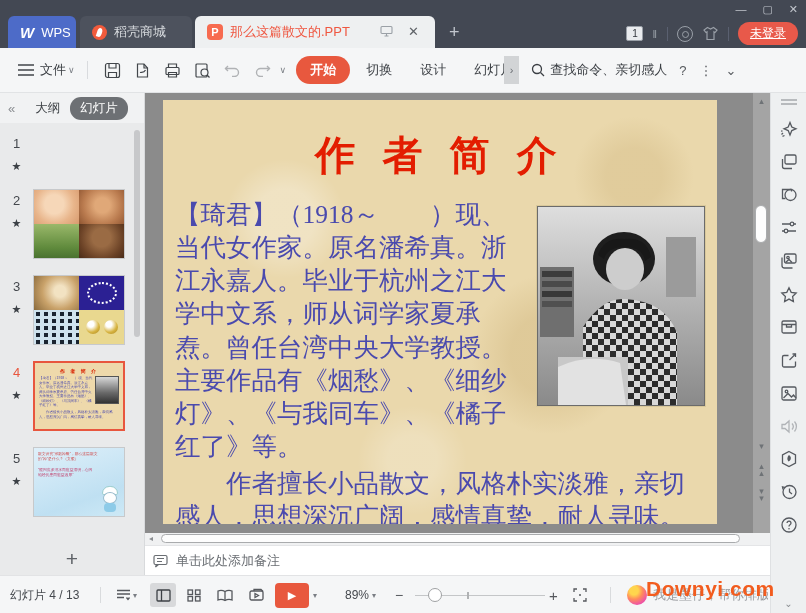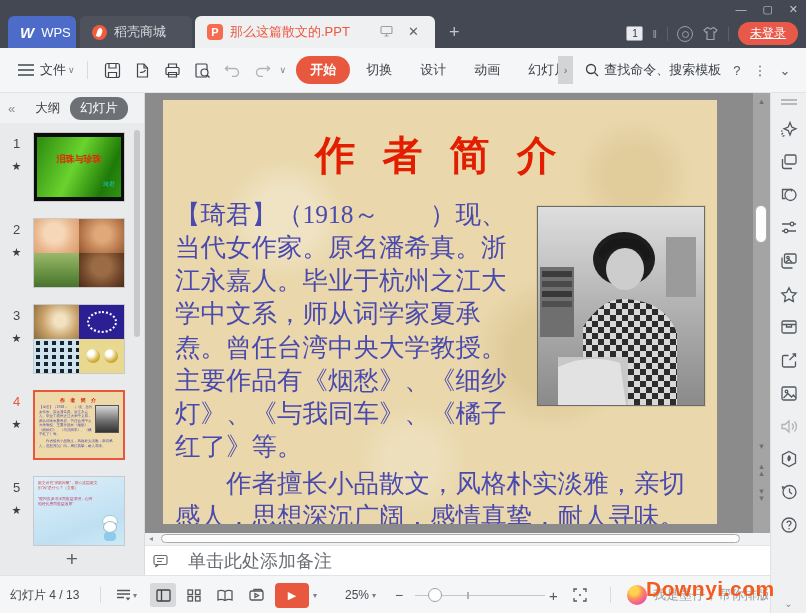--- a/index.html
+++ b/index.html
@@ -116,21 +116,21 @@
   .vs-up { position:absolute; top:3px; left:0; right:0; text-align:center; color:#6e7276; font-size:9px; }
   .vs-thumb { position:absolute; left:2px; top:112px; width:12px; height:38px; background:#fdfdfd; border:1px solid #a9abad; border-radius:6px; }
   .vs-down { position:absolute; top:348px; left:0; right:0; text-align:center; color:#6e7276; font-size:9px; }
   .vs-dbl { position:absolute; left:0; right:0; text-align:center; color:#6e7276; font-size:9px; line-height:7px; }
   .vs-prev { top:370px; } .vs-next { top:395px; }
 
   
   .hscrollzone { position:absolute; left:145px; top:533px; width:625px; height:12px; background:#f0f1f2; }
   .hs-left { position:absolute; left:4px; top:1px; color:#8a8d91; font-size:8px; }
   .hs-thumb { position:absolute; left:16px; right:30px; top:1px; height:9px; background:#fdfdfd; border:1px solid #a9abad; border-radius:5px; }
-  .notesbar { position:absolute; left:145px; top:545px; width:625px; height:30px; background:#fff; border-top:1px solid #e4e5e7; display:flex; align-items:center; gap:20px; padding-left:8px; color:#6a6e73; font-size:18px; }
+  .notesbar { position:absolute; left:145px; top:545px; width:625px; height:30px; background:#fff; border-top:1px solid #e4e5e7; display:flex; align-items:center; gap:8px; padding-left:8px; color:#6a6e73; font-size:13px; }
 
   
   .statusbar { position:absolute; left:0; top:575px; width:770px; height:38px; background:#f5f6f7; border-top:1px solid #e2e3e5; }
   .st { position:absolute; top:0; height:38px; display:flex; align-items:center; }
   .st-counter { left:10px; font-size:12px; color:#45494e; }
   .st-div1 { left:100px; } .st-div2 { left:610px; }
   .st-div { width:1px; height:16px; background:#d9dbdd; top:11px; position:absolute; }
   .st-notes { left:116px; gap:2px; color:#55585d; }
   .viewbtns { left:150px; gap:5px; }
   .vbtn { width:26px; height:24px; display:flex; align-items:center; justify-content:center; border-radius:3px; }
@@ -252,57 +252,50 @@
         <path d="M13 3 15.5 5.5 13 8"></path>
         <path d="M15.5 5.5h-9a4 4 0 0 0 0 8H9"></path>
       </svg>
   </span>
   <span class="caret">∨</span>
 
   <div class="rtabs">
     <span class="rtab active">开始</span>
     <span class="rtab">切换</span>
     <span class="rtab">设计</span>
-    <span class="rtab">动画</span>
     <span class="rtab clip">幻灯片放映</span>
     <span class="overflow-btn">›</span>
   </div>
 
   <div class="rsearch">
     <svg width="14" height="14" viewBox="0 0 14 14" fill="none" stroke="#3b3f44" stroke-width="1.3">
       <circle cx="6" cy="6" r="4.5"></circle>
         <path d="M9.5 9.5 13 13"></path>
     </svg>
-    <span>查找命令、搜索模板</span>
+    <span>查找命令、亲切感人</span>
   </div>
   <div class="rhelp">
     <span>?</span>
     <span>⋮</span>
     <span>⌄</span>
   </div>
 </div>
 
 <div class="sidebar">
   <div class="sb-header">
     <span class="sb-collapse">«</span>
     <span class="sb-tab">大纲</span>
     <span class="sb-tab active">幻灯片</span>
   </div>
   <div class="sb-list">
 
     <div class="sb-item">
       <div class="sb-numcol">
         <span class="sb-num">1</span>
         <span class="sb-star">★</span>
-      </div>
-      <div class="thumb t1">
-        <div class="t1-img">
-          <div class="t1-title">泪珠与珍珠</div>
-          <div class="t1-sub">琦君</div>
-        </div>
       </div>
     </div>
 
     <div class="sb-item">
       <div class="sb-numcol">
         <span class="sb-num">2</span>
         <span class="sb-star">★</span>
       </div>
       <div class="thumb">
         <div class="quad">
@@ -469,21 +462,21 @@
           <path d="M5 3 V1.5 h7 l2 2"></path>
           <path d="M6 9.5 9.5 7.5 6 5.5z"></path>
         </svg>
     </span>
   </div>
 
   <div class="st playbtn">▶</div>
   <div class="st play-dd">▾</div>
 
   <div class="st st-zoom">
-    <span>25%</span>
+    <span>89%</span>
     <span class="zoom-dd">▾</span>
   </div>
   <div class="st st-minus">−</div>
   <div class="slider-track"></div>
   <div class="slider-tick"></div>
   <div class="slider-knob"></div>
   <div class="st st-plus">+</div>
 
   <div class="st st-fs">
     <svg width="14" height="14" viewBox="0 0 14 14" fill="none" stroke="#55585d" stroke-width="1.3">

